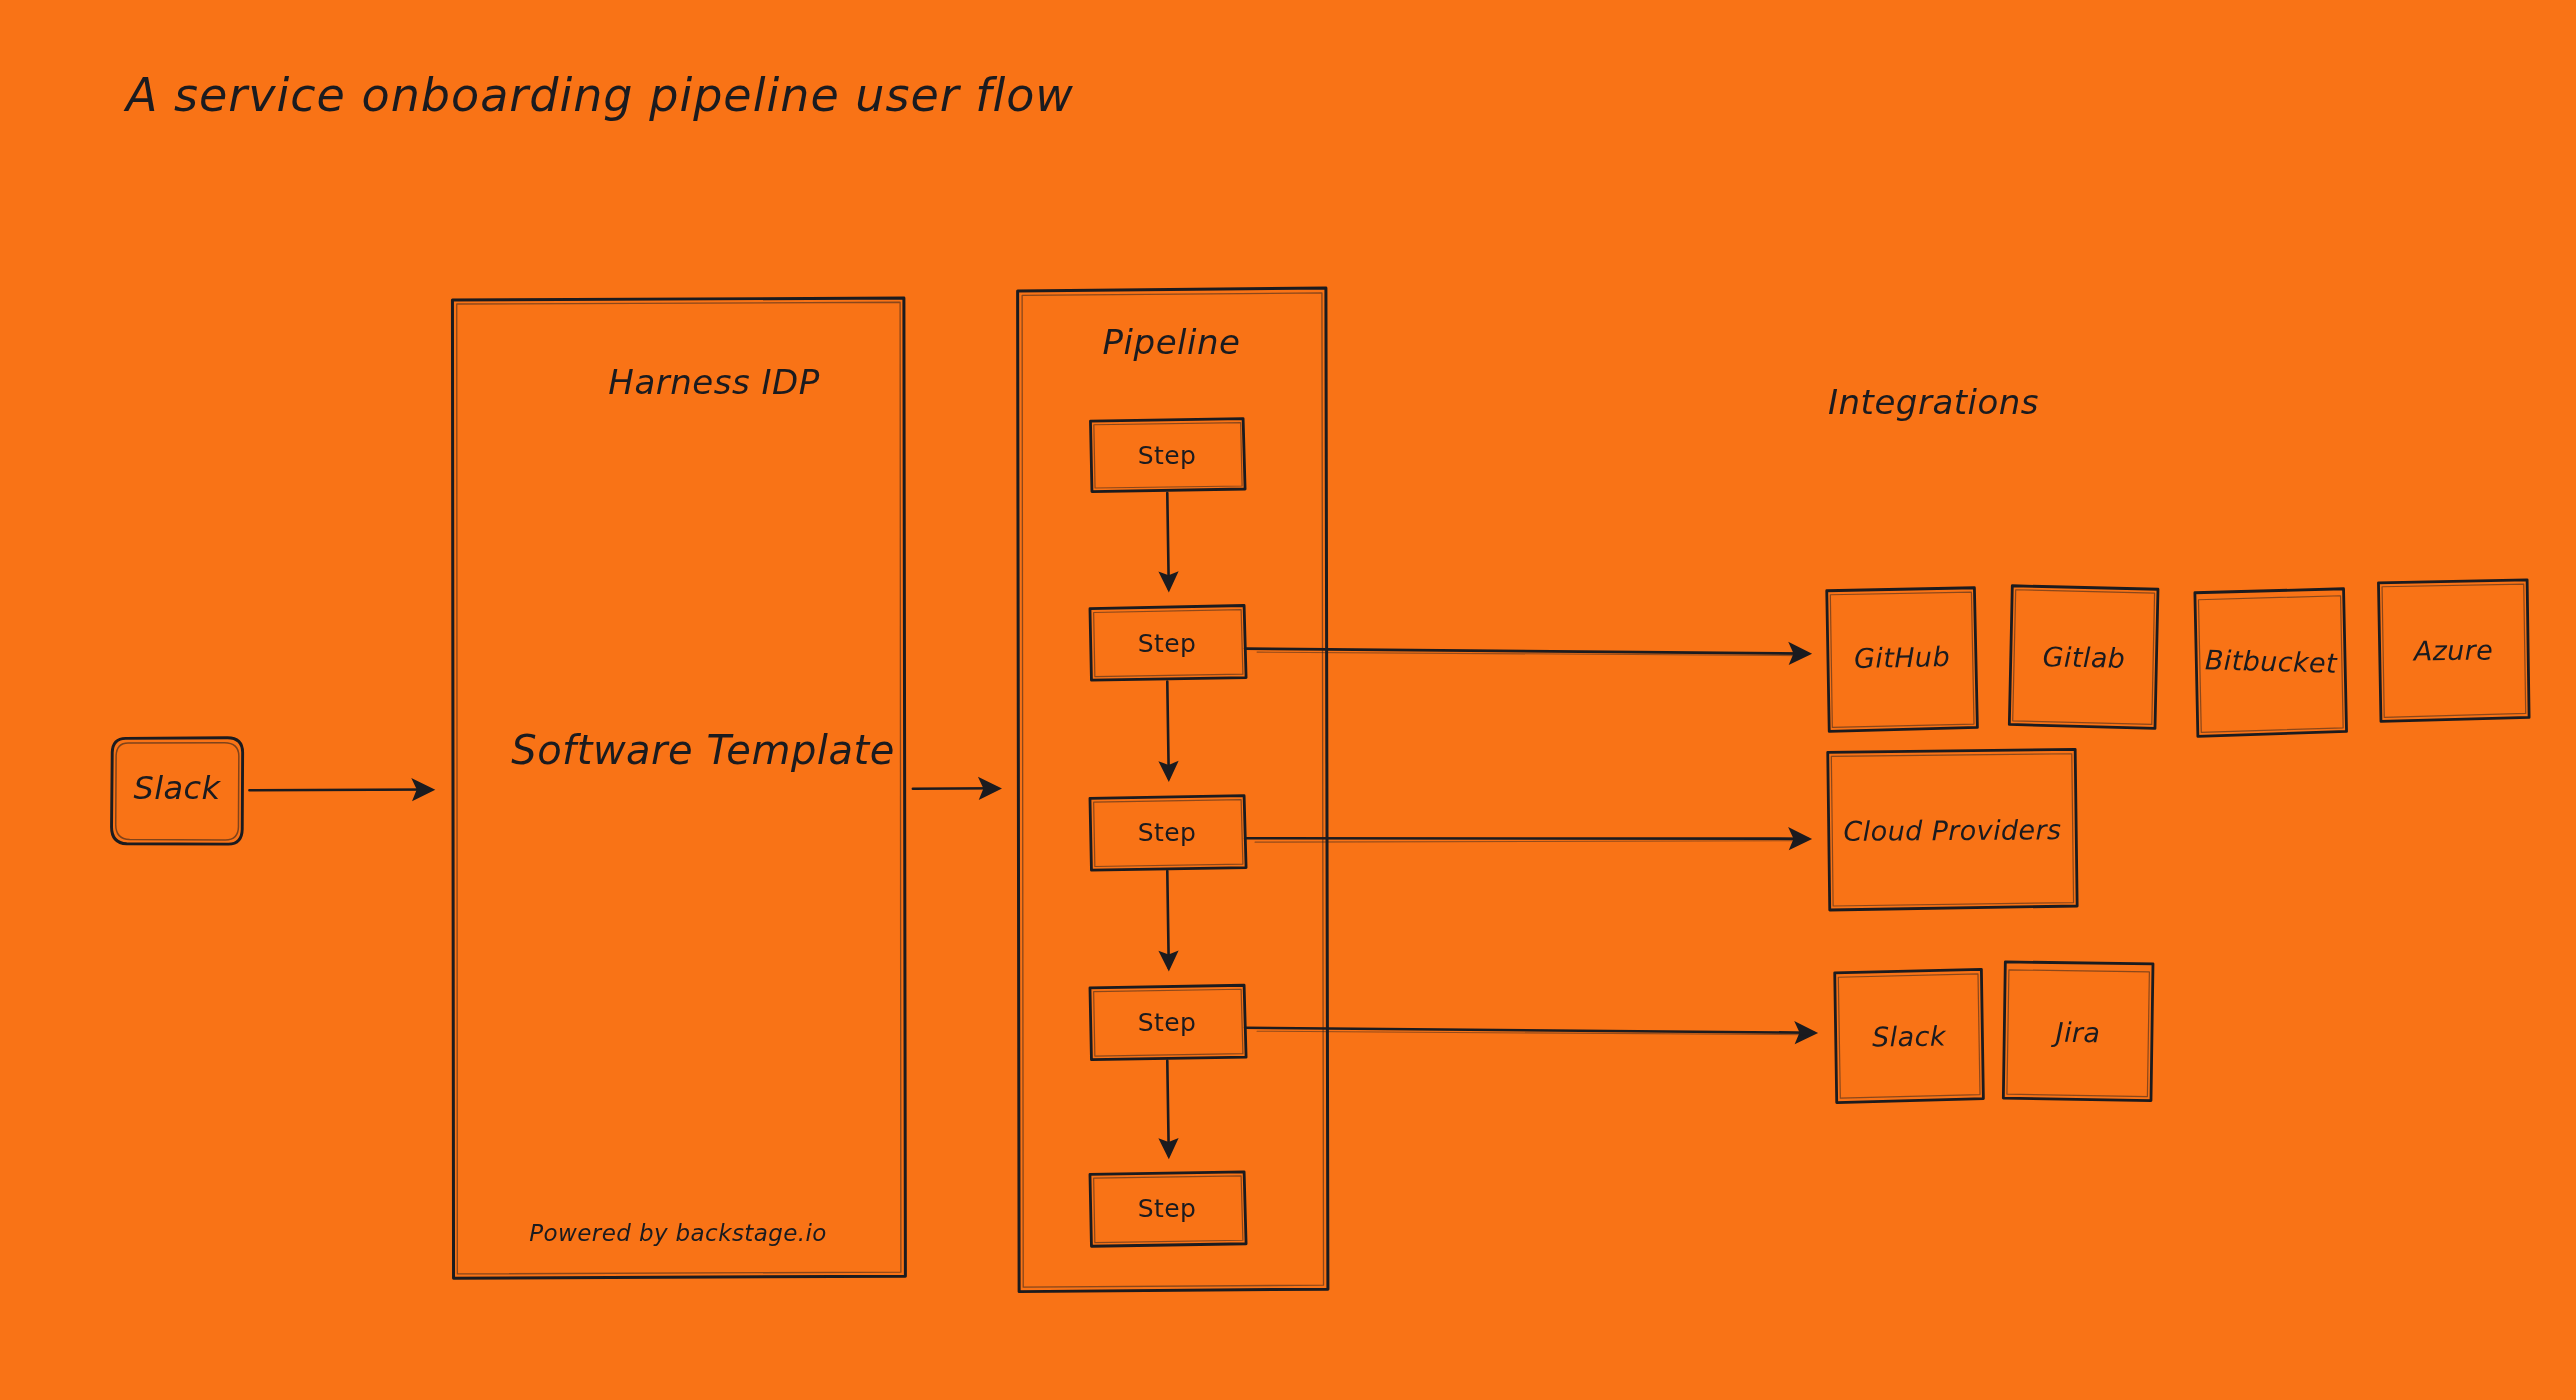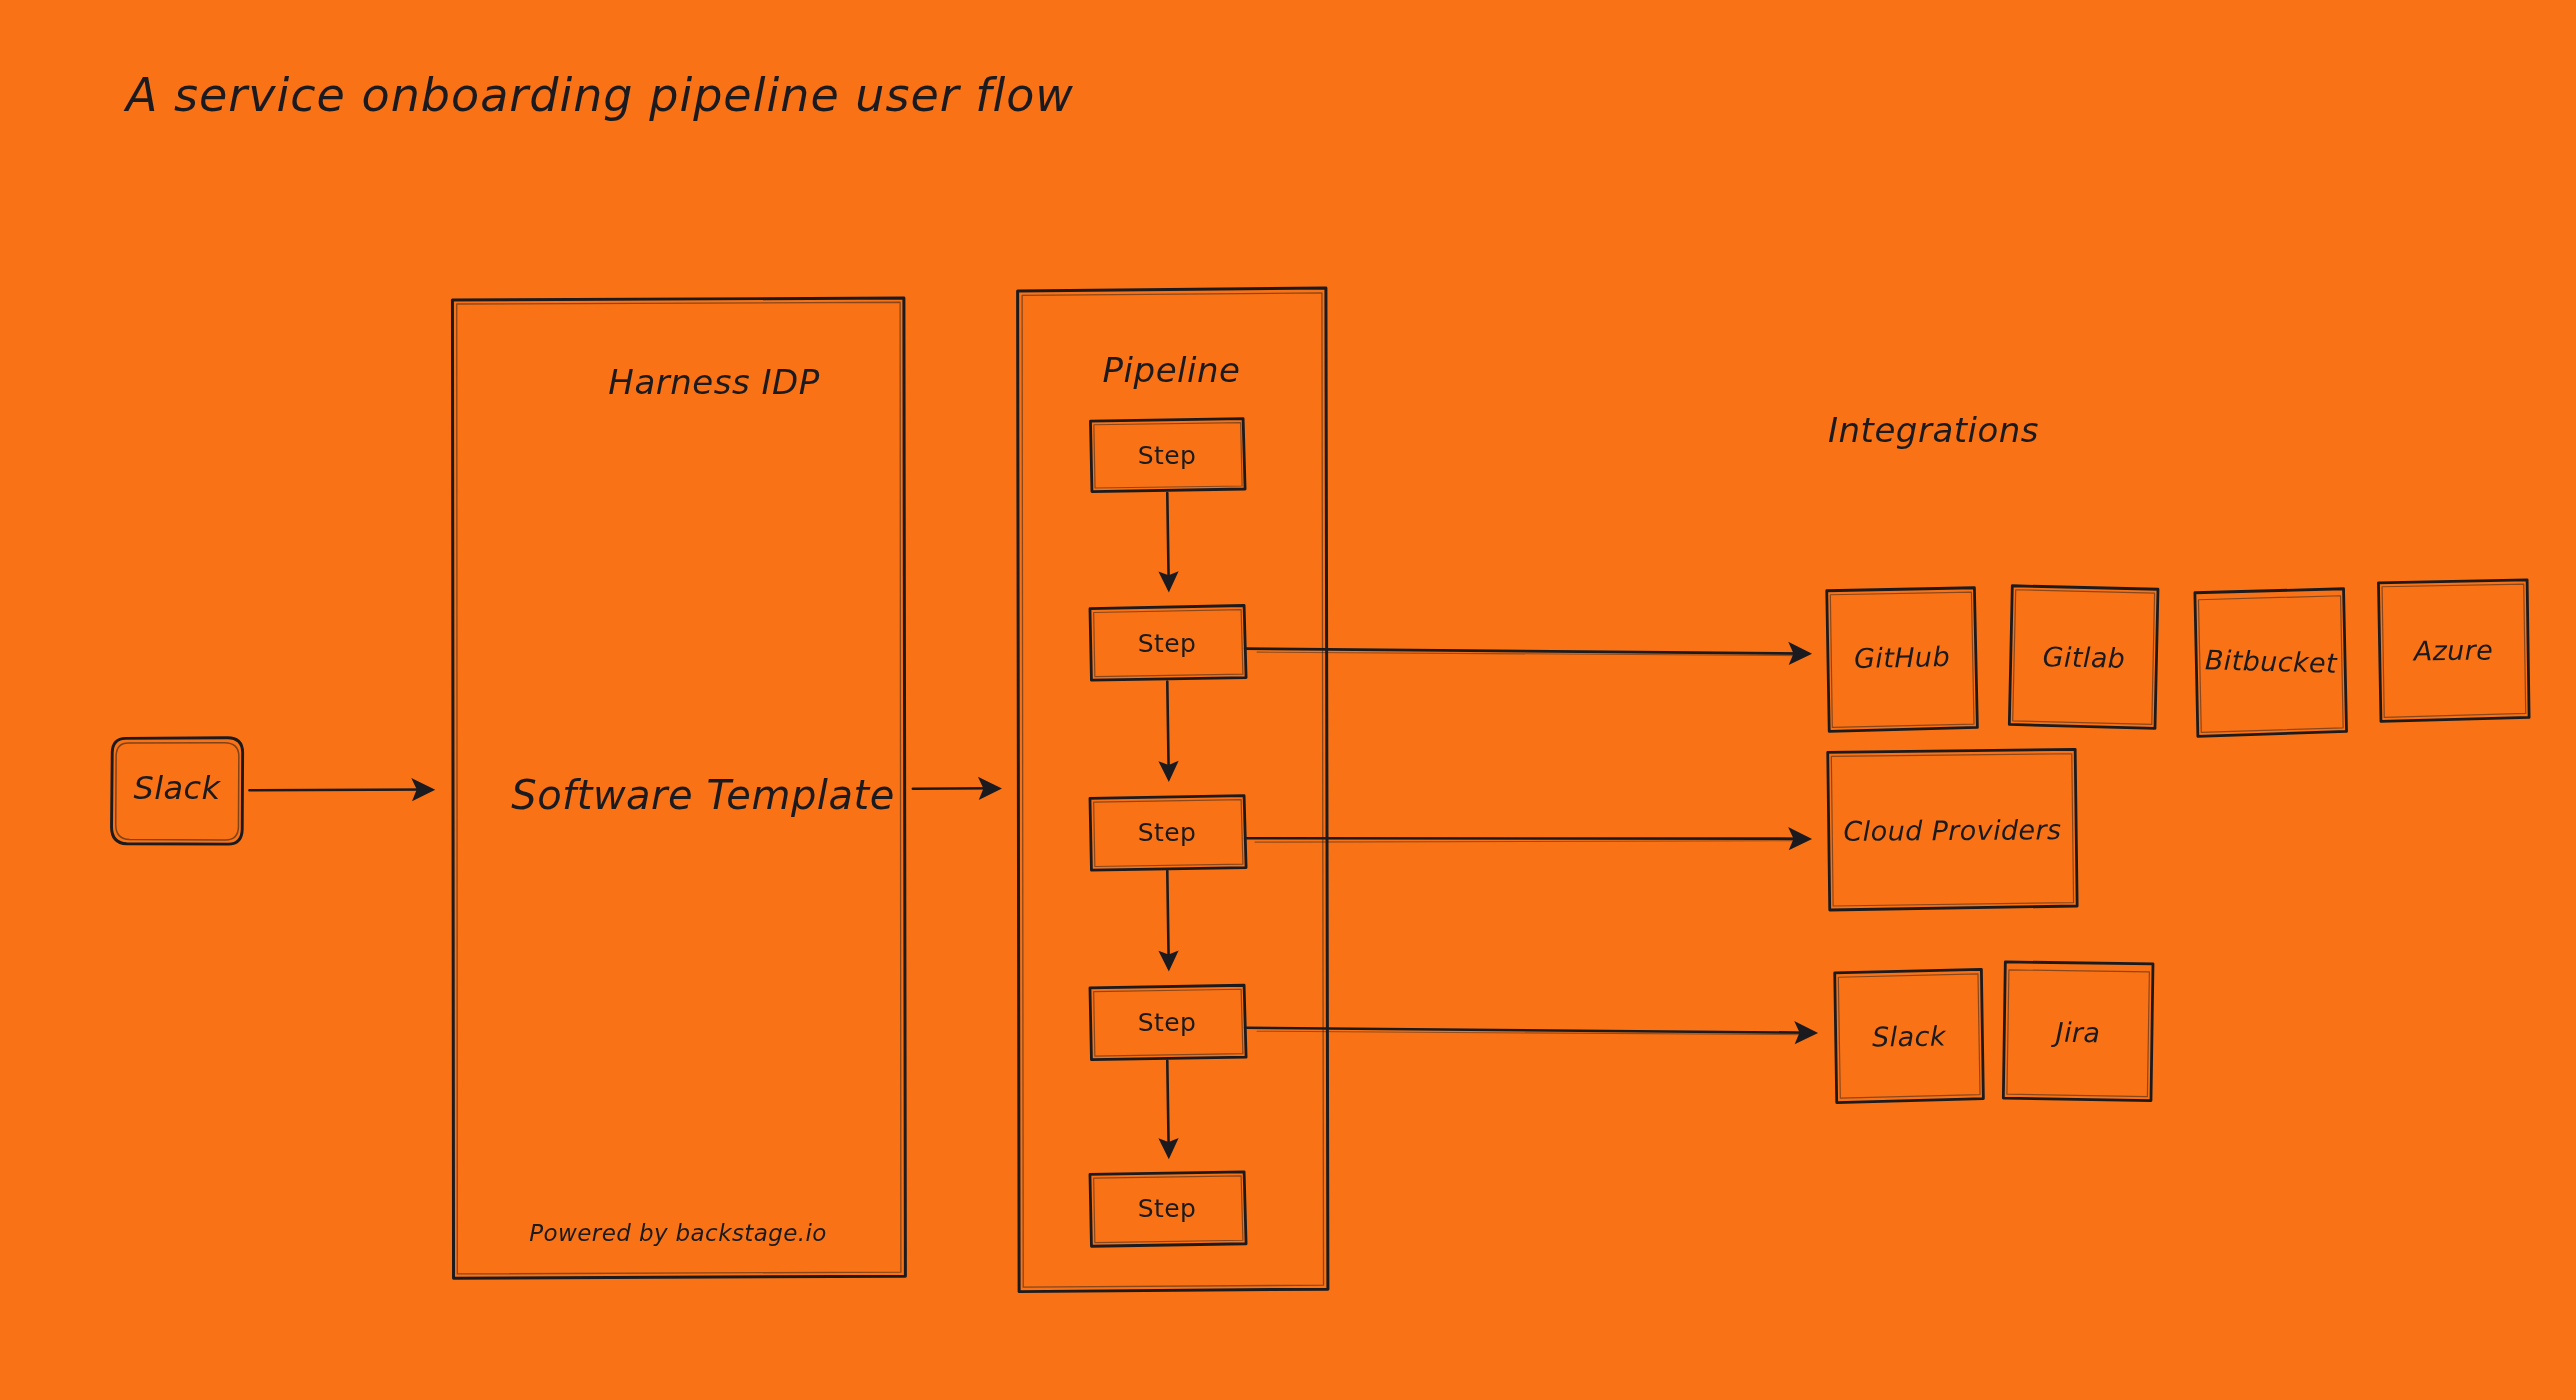--- a/index.html
+++ b/index.html
@@ -46,21 +46,20 @@
   }
   .box-title {
     font-size: 34px;
     font-style: italic;
     letter-spacing: 0.5px;
   }
   .group-title {
     font-size: 34px;
     font-style: italic;
     letter-spacing: 0.5px;
-    margin-top: 28px;
   }
   .big-label {
     font-size: 40px;
     font-style: italic;
     letter-spacing: 0.5px;
   }
   .small-label {
     font-size: 23px;
     font-style: italic;
     letter-spacing: 0.4px;
@@ -178,21 +177,21 @@
       </g>
     </g>
   </svg>
 
   <div class="lbl" id="diagram-title">A service onboarding pipeline user flow</div>
 
   <div class="lbl node-label lbl-center" style="left:112px; top:772px; width:130px; font-size:32px;">Slack</div>
   <div class="hit" style="left:112px; top:736px; width:132px; height:110px;"></div>
 
   <div class="lbl box-title lbl-center" style="left:451px; top:365px; width:454px;margin-left:36px;">Harness IDP</div>
-  <div class="lbl big-label lbl-center" style="left:451px; top:775px; width:504px;">Software Template</div>
+  <div class="lbl big-label lbl-center" style="left:451px; top:730px; width:504px;">Software Template</div>
   <div class="lbl small-label lbl-center" style="left:451px; top:1222px; width:454px;">Powered by backstage.io</div>
   <div class="hit" style="left:451px; top:297px; width:455px; height:983px;"></div>
 
   <div class="lbl group-title lbl-center" style="left:1016px; top:325px; width:311px;">Pipeline</div>
 
   <div class="lbl step-label lbl-center" style="left:1089px; top:443px; width:156px;">Step</div>
   <div class="hit" style="left:1089px; top:419px; width:157px; height:73px;"></div>
 
   <div class="lbl step-label lbl-center" style="left:1089px; top:631px; width:156px;">Step</div>
   <div class="hit" style="left:1089px; top:607px; width:157px; height:73px;"></div>

